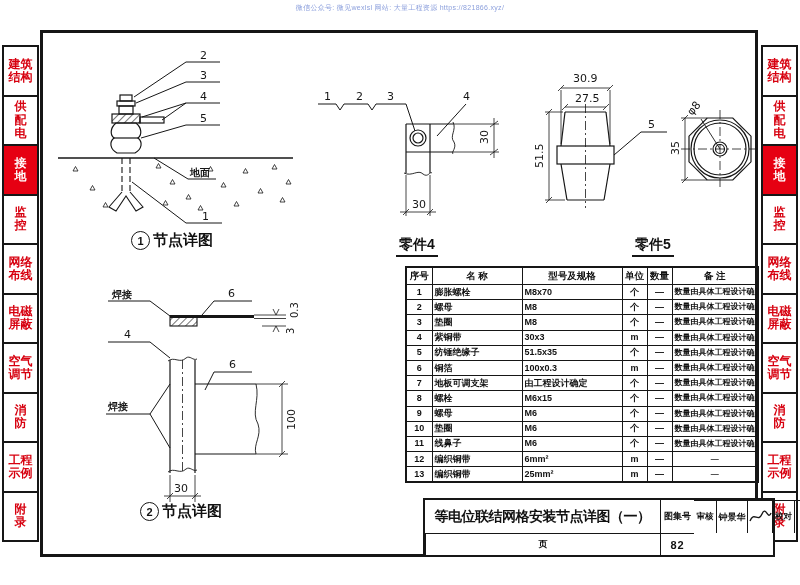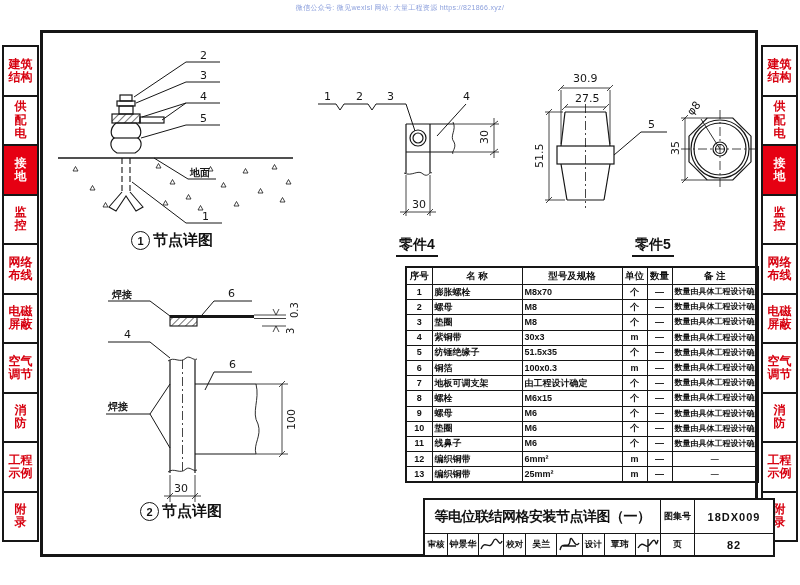--- a/index.html
+++ b/index.html
@@ -457,21 +457,20 @@
           <td>m</td>
           <td>—</td>
           <td class="note">—</td>
         </tr>
     </tbody>
   </table>
 
   <div class="tb">
     <div class="title">等电位联结网格安装节点详图（一）</div>
     <div class="small bl">图集号</div>
-    <div class="atlas bl">18DX009</div>
     <div class="bt">
       <div class="sigrow">
         <div class="lab">审核</div>
         <div class="nam">钟景华</div>
         <div class="sig">
           <svg width="24" height="16" viewBox="0 0 24 16">
               <path d="M2,12 C6,2 10,14 14,5 S20,12 23,4" stroke="#161616" stroke-width="1.4" fill="none"></path>
             </svg>
         </div>
         <div class="lab">校对</div>

